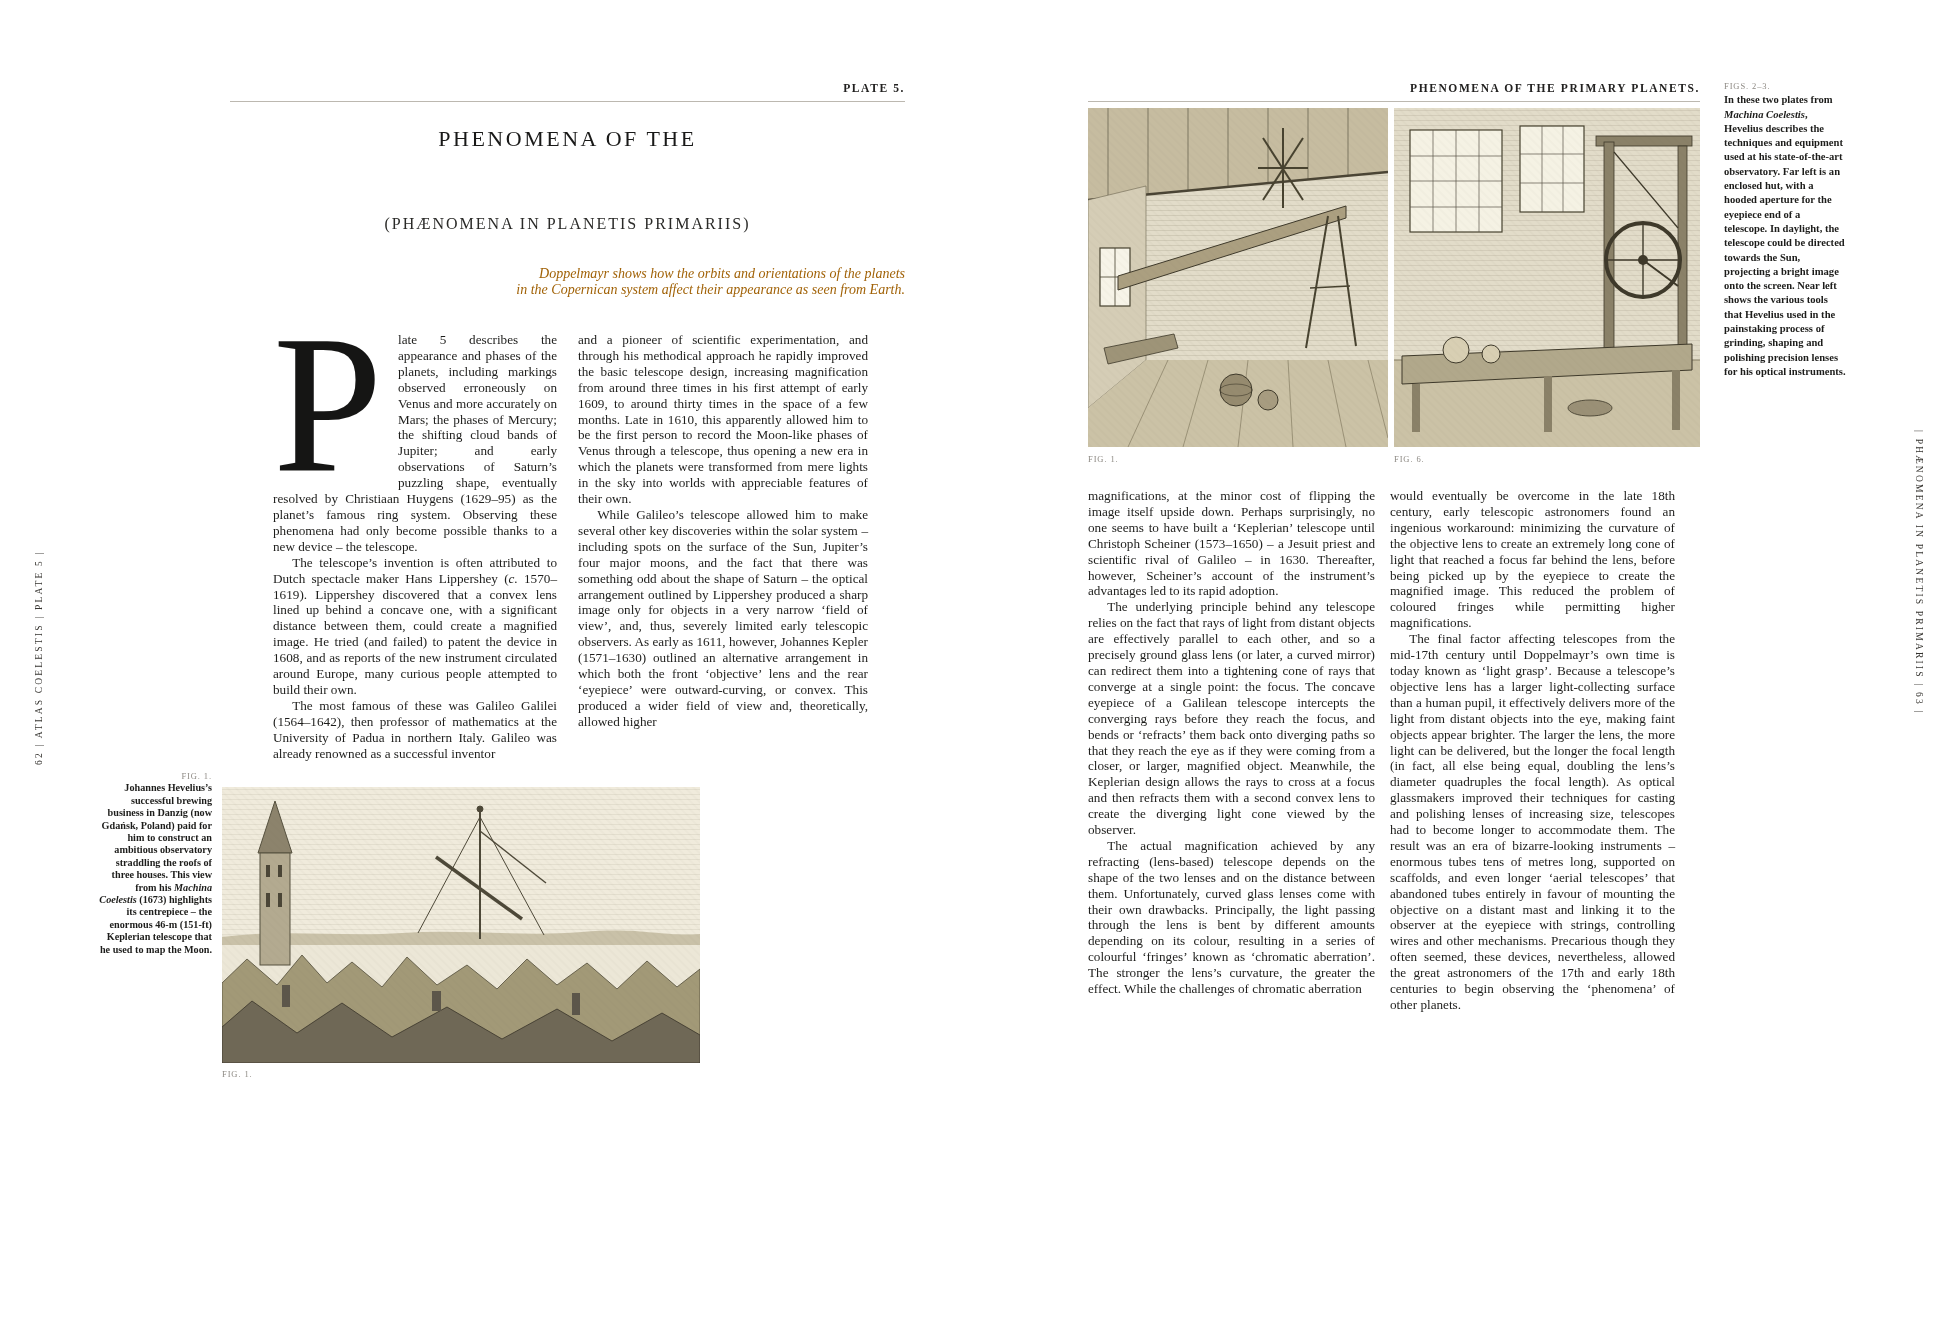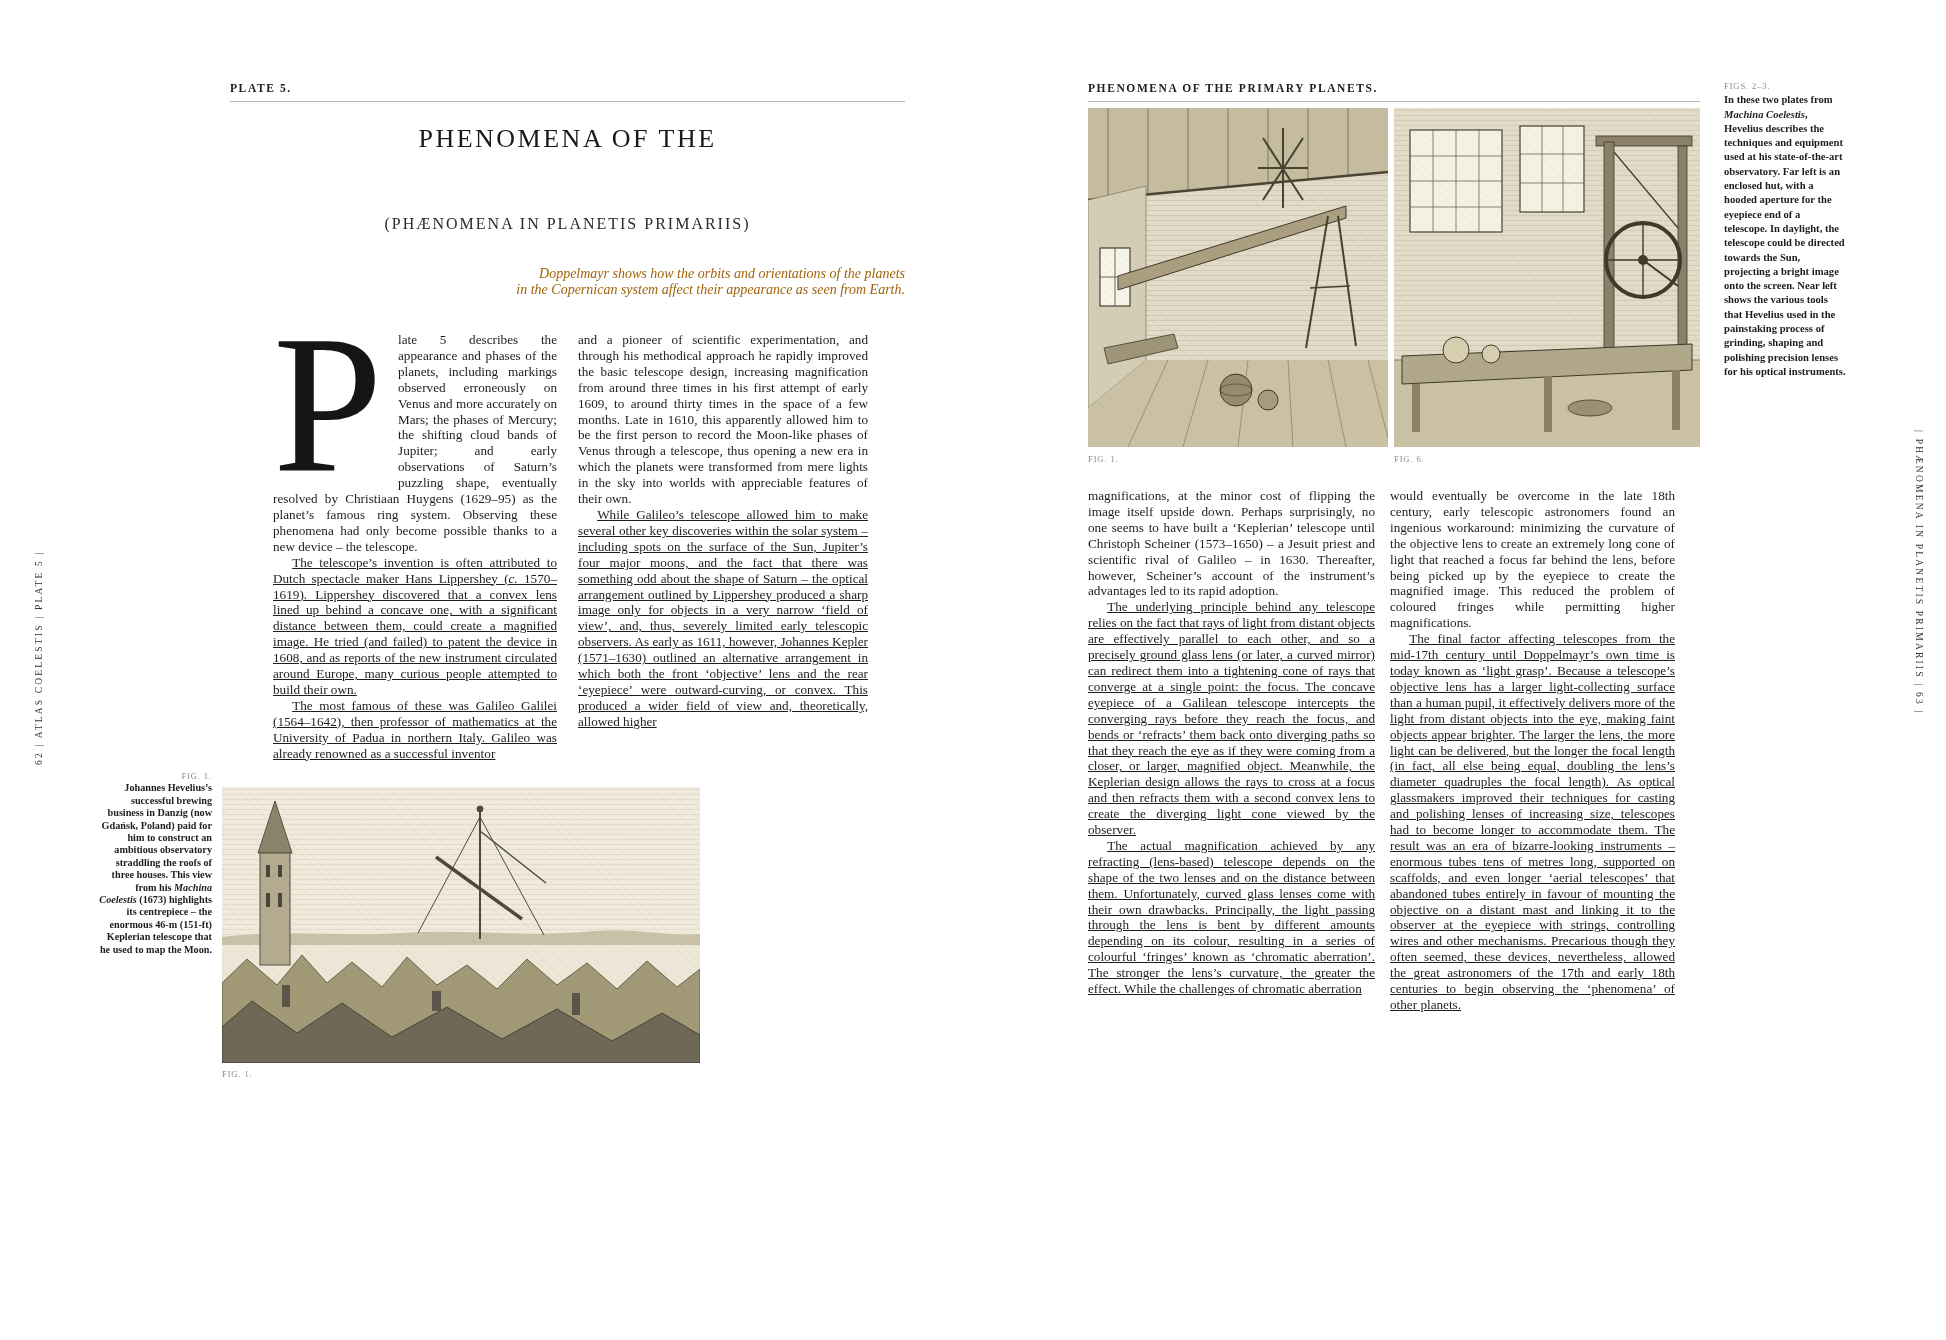--- a/index.html
+++ b/index.html
@@ -1,30 +1,30 @@
 <!DOCTYPE html>
 <html><head>
 <meta charset="utf-8">
 <style>
   html,body{margin:0;padding:0;background:#ffffff;}
   .spread{position:relative;width:1946px;height:1340px;background:#ffffff;overflow:hidden;
           font-family:"Liberation Serif","DejaVu Serif",serif;color:#1c1c1b;}
   .abs{position:absolute;}
 
   
-  .kicker{font-size:11.5px;font-weight:700;letter-spacing:1.6px;text-align:left;color:#222120;}
+  .kicker{font-size:11.5px;font-weight:700;letter-spacing:1.6px;text-align:right;color:#222120;}
   .rule{height:1px;background:#bcb8b0;}
-  .title{font-size:26px;line-height:37px;letter-spacing:2.5px;text-align:center;color:#191918;}
+  .title{font-size:22px;line-height:37px;letter-spacing:2.5px;text-align:center;color:#191918;}
   .subtitle{font-size:16px;letter-spacing:2px;text-align:center;color:#2a2a28;}
   .intro{font-style:italic;font-size:14px;line-height:16px;text-align:right;color:#a16207;}
 
   
   .col{position:absolute;font-size:13.2px;line-height:15.9px;text-align:justify;color:#1d1d1b;}
   .col p{margin:0;}
-  .col p.ind{text-indent:1.45em;text-decoration:underline;}
+  .col p.ind{text-indent:1.45em;}
   .dropcap{float:left;width:118px;height:145px;overflow:visible;margin-right:7px;
            font-size:197px;line-height:0.74;color:#151514;}
 
   
   .figtag{font-size:8.5px;letter-spacing:0.9px;color:#8d8983;}
   .mcap{font-weight:700;color:#1d1d1b;}
   .mcap-left{text-align:right;font-size:10.2px;line-height:12.4px;}
   .mcap-right{text-align:left;font-size:10.6px;line-height:14.3px;}
   .mcap i, .col i, .intro i{font-style:italic;}
 

